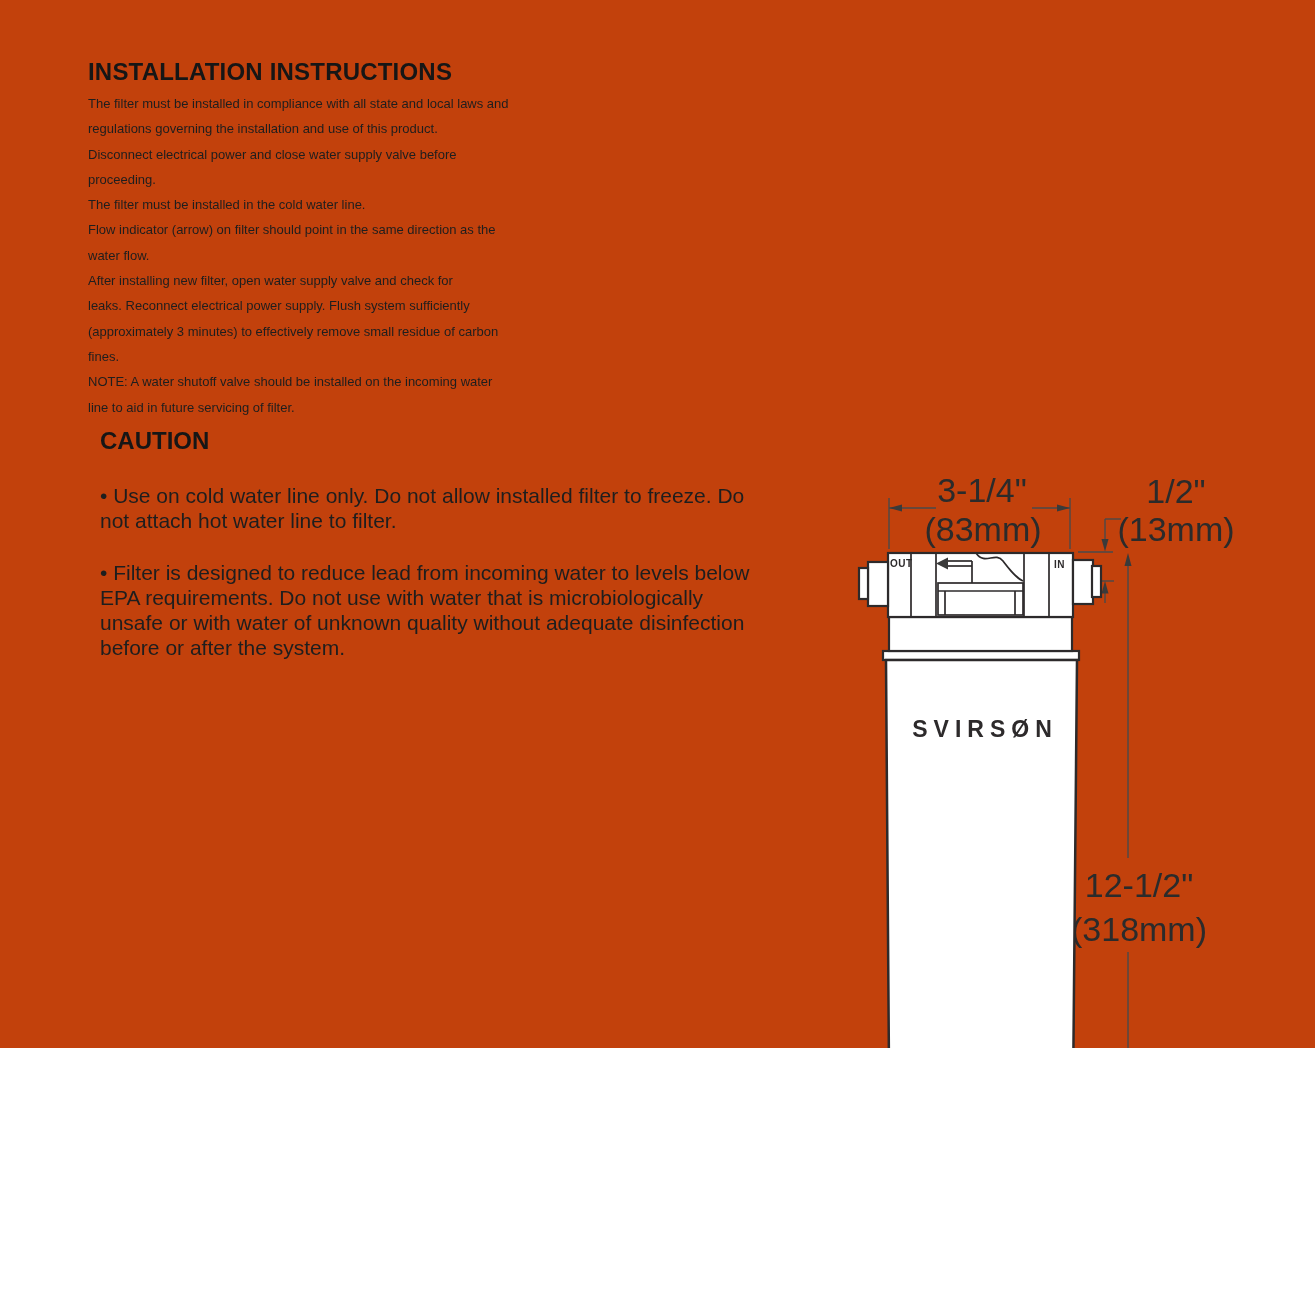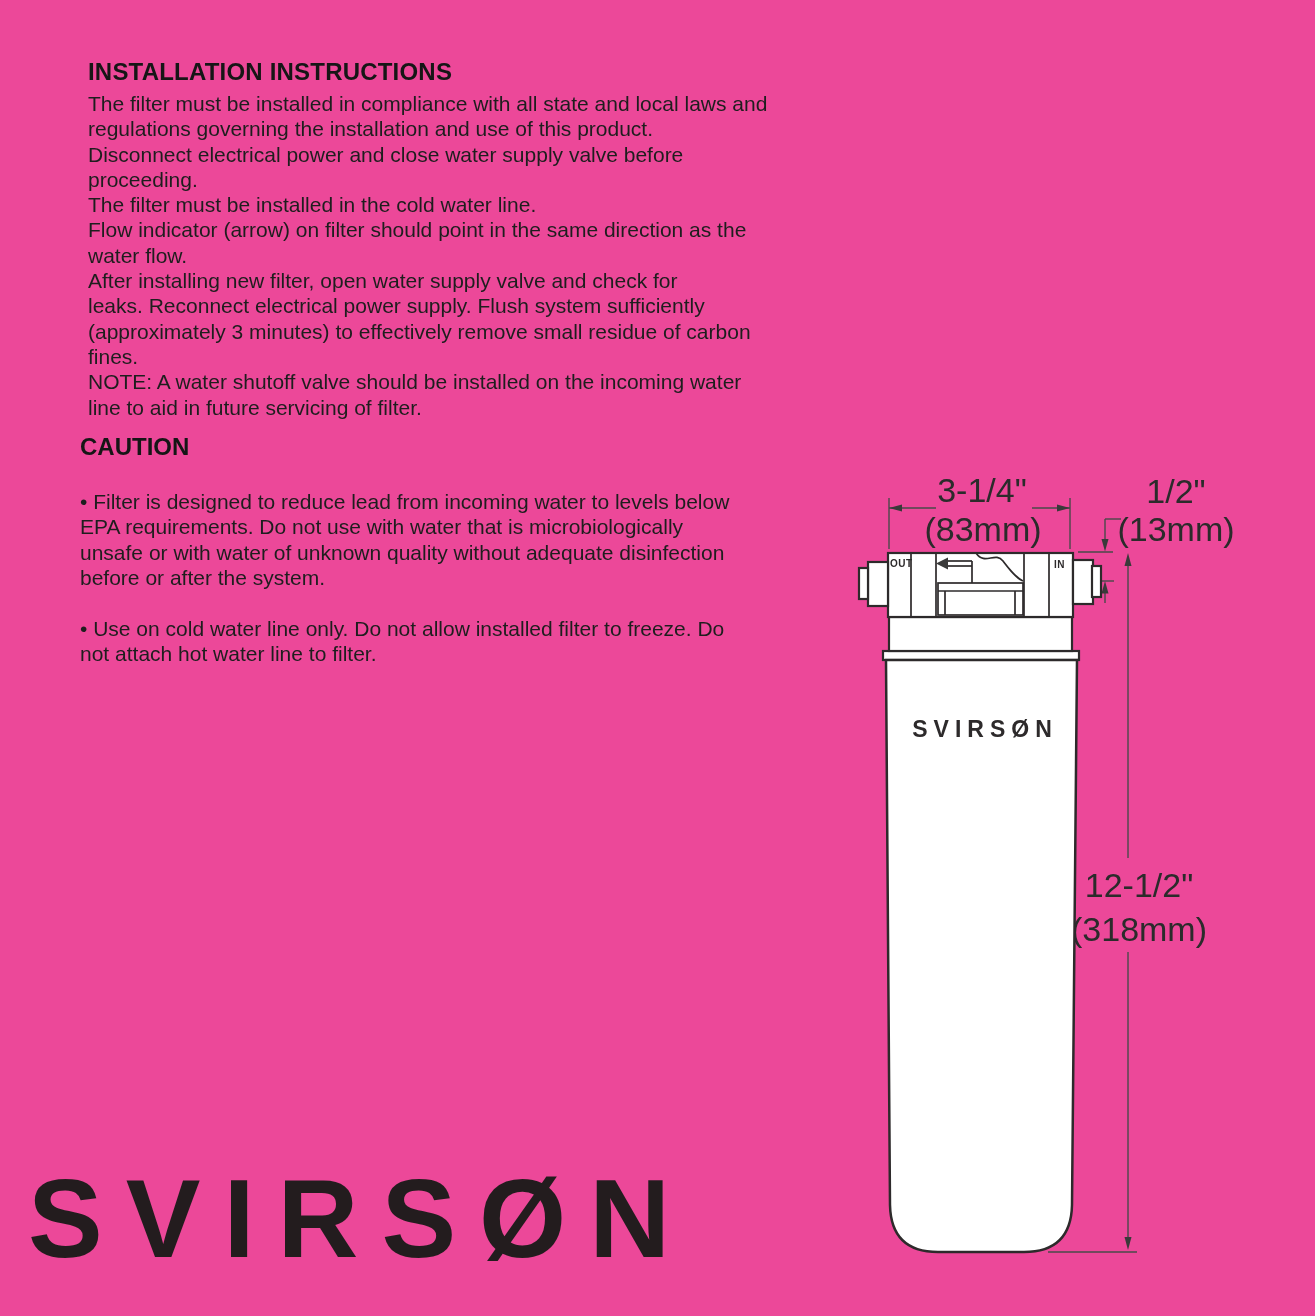--- a/index.html
+++ b/index.html
@@ -1,38 +1,38 @@
 <!DOCTYPE html>
 <html><head>
 <meta charset="utf-8">
 <style>
   * { margin:0; padding:0; box-sizing:border-box; }
   html,body { background:#ffffff; }
   .page {
     position:relative;
-    width:1315px; height:1316px;
-    background:#ec4899;
+    width:1315px; height:1048px;
+    background:#c2410c;
     overflow:hidden;
     font-family:"Liberation Sans", sans-serif;
     color:#1c1c1c;
   }
   
   .instructions {
     position:absolute; left:88px; top:58px; width:712px;
   }
   .instructions h1 {
     font-size:24px; font-weight:700; letter-spacing:0.2px;
     margin:0 0 5px 0; color:#161616;
   }
   .doc-body {
-    font-size:21px; line-height:25.3px;
+    font-size:13px; line-height:25.3px;
     white-space:pre-line; color:#1e1e1e;
   }
   .caution {
-    position:absolute; left:80px; top:427px; width:712px;margin-top:6px;
+    position:absolute; left:100px; top:427px; width:712px;
   }
   .caution h2 {
     font-size:24px; font-weight:700; margin:0 0 28px 0; color:#161616;
   }
   .caution p {
     font-size:21px; line-height:25.3px;
     white-space:pre-line; margin:0 0 26px 0; color:#1e1e1e;
   }
   
   .diagram {
@@ -79,26 +79,26 @@
 After installing new filter, open water supply valve and check for
 leaks. Reconnect electrical power supply. Flush system sufficiently
 (approximately 3 minutes) to effectively remove small residue of carbon
 fines.
 NOTE: A water shutoff valve should be installed on the incoming water
 line to aid in future servicing of filter.</div>
   </section>
 
   <section class="caution">
     <h2>CAUTION</h2>
+    <p>• Use on cold water line only. Do not allow installed filter to freeze. Do
+not attach hot water line to filter.</p>
     <p>• Filter is designed to reduce lead from incoming water to levels below
 EPA requirements. Do not use with water that is microbiologically
 unsafe or with water of unknown quality without adequate disinfection
 before or after the system.</p>
-    <p>• Use on cold water line only. Do not allow installed filter to freeze. Do
-not attach hot water line to filter.</p>
   </section>
 
   <svg class="diagram" viewBox="848 448 484 870">
 
     <g>
       <line class="dimline" x1="889" y1="498" x2="889" y2="549"></line>
       <line class="dimline" x1="1070" y1="498" x2="1070" y2="549"></line>
       <line class="dimline" x1="889" y1="508" x2="936" y2="508"></line>
       <line class="dimline" x1="1032" y1="508" x2="1070" y2="508"></line>
       <polygon class="arrow" points="889,508 902,504.5 902,511.5"></polygon>

